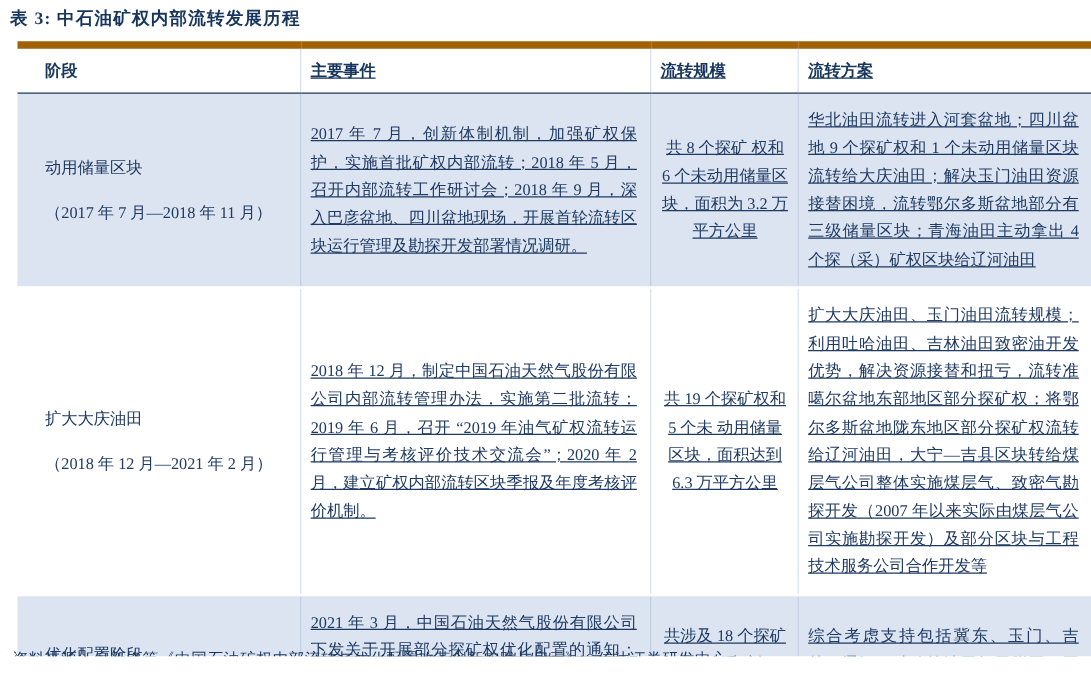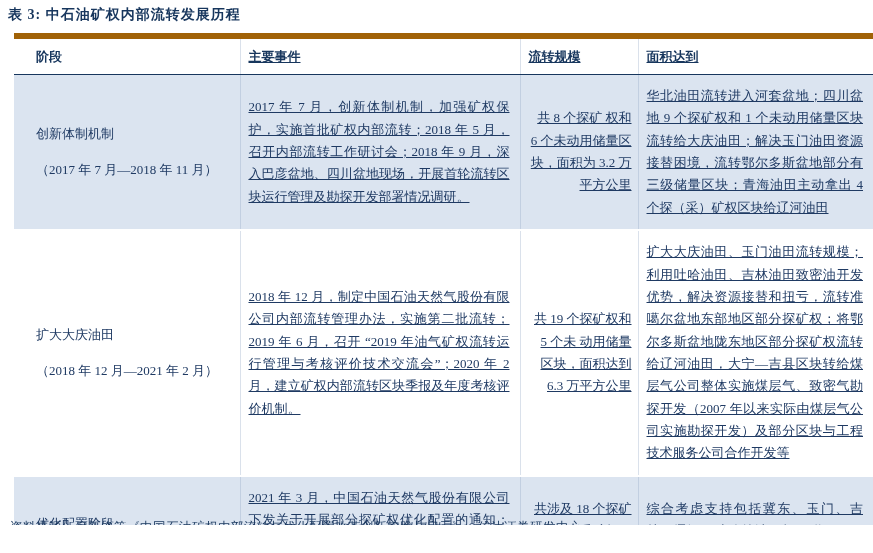--- a/index.html
+++ b/index.html
@@ -43,21 +43,21 @@
   thead th:first-child { padding-left: 22px; }
   thead th + th, tbody td + td { border-left: 1px solid rgba(150,168,198,0.35); text-decoration: underline; }
 
   tbody td {
     vertical-align: middle;
     padding: 10px 10px 10px 8px;
     line-height: 1.72;
     text-align: justify;
   }
   tbody td.stage-cell { padding-left: 22px; text-align: left; }
-  tbody td.scale-cell { text-align: right; padding-right: 6px; }
+  tbody td.scale-cell { text-align: center; padding-right: 6px; }
   tbody tr.alt { background: #dbe4f0; }
   tbody tr { border-bottom: 2px solid #ffffff; }
   tbody tr:last-child { border-bottom: 1px solid #17365d; }
 
   .stage-name { margin-bottom: 14px; }
 
   .source {
     position: absolute; left: 10px; top: 519px;
     font-size: 12.5px; color: #17365d;
     letter-spacing: 0.5px;
@@ -75,27 +75,27 @@
       <col class="c1">
         <col class="c2">
         <col class="c3">
         <col class="c4">
     </colgroup>
     <thead>
       <tr>
         <th>阶段</th>
         <th>主要事件</th>
         <th>流转规模</th>
-        <th>面积达到</th>
+        <th>流转方案</th>
       </tr>
     </thead>
     <tbody>
       <tr class="alt">
         <td class="stage-cell">
-          <div class="stage-name">创新体制机制</div>
+          <div class="stage-name">动用储量区块</div>
           <div class="stage-period">（2017 年 7 月—2018 年 11 月）</div>
         </td>
         <td class="events-cell">2017 年 7 月，创新体制机制，加强矿权保护，实施首批矿权内部流转；2018 年 5 月，召开内部流转工作研讨会；2018 年 9 月，深入巴彦盆地、四川盆地现场，开展首轮流转区块运行管理及勘探开发部署情况调研。</td>
         <td class="scale-cell">共 8 个探矿 权和 6 个未动用储量区块，面积为 3.2 万平方公里</td>
         <td class="plan-cell">华北油田流转进入河套盆地；四川盆地 9 个探矿权和 1 个未动用储量区块流转给大庆油田；解决玉门油田资源接替困境，流转鄂尔多斯盆地部分有三级储量区块；青海油田主动拿出 4 个探（采）矿权区块给辽河油田</td>
       </tr>
       <tr>
         <td class="stage-cell">
           <div class="stage-name">扩大大庆油田</div>
           <div class="stage-period">（2018 年 12 月—2021 年 2 月）</div>

